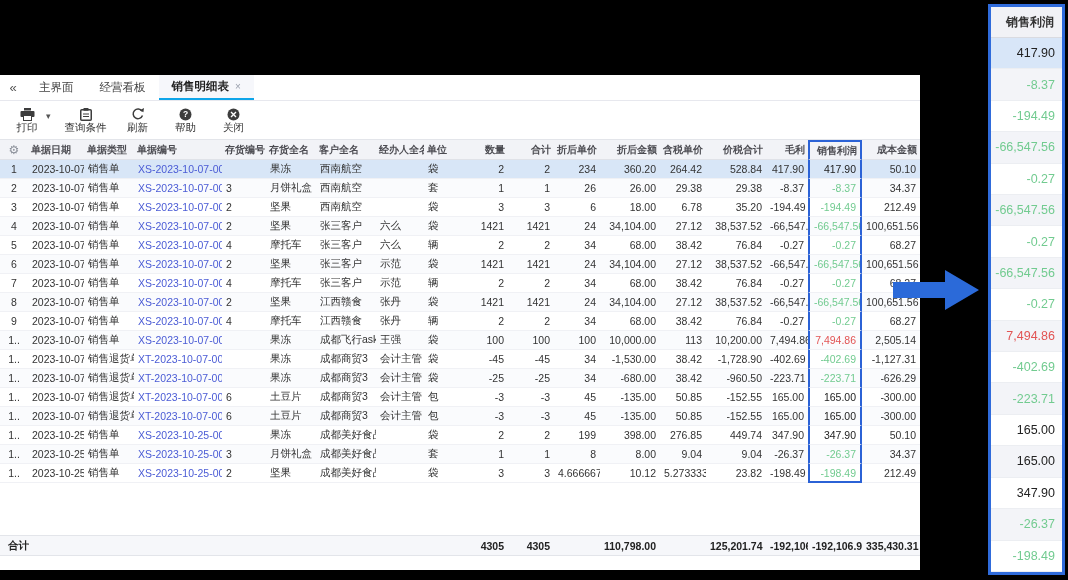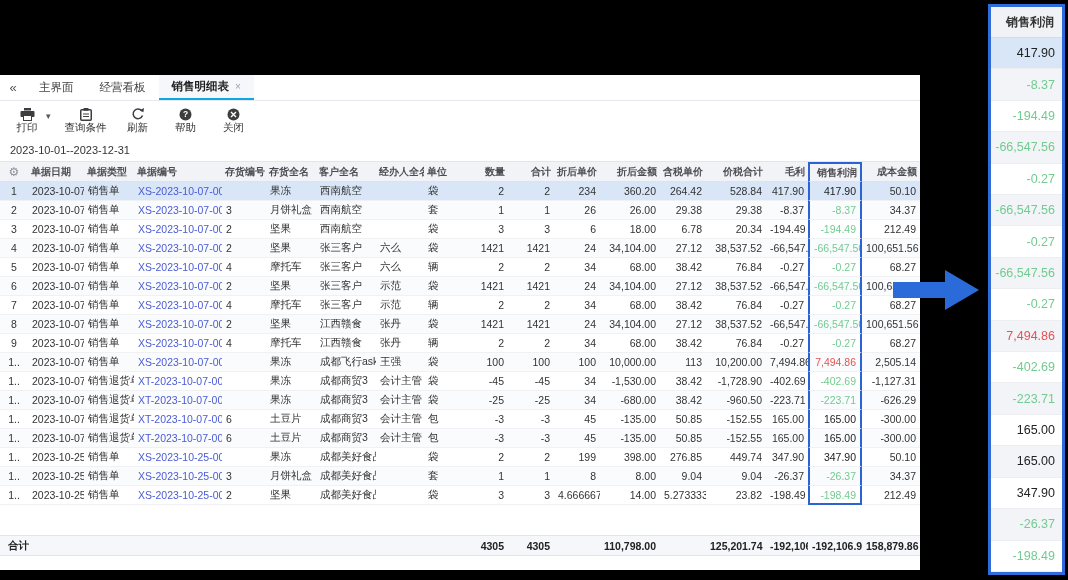--- a/index.html
+++ b/index.html
@@ -134,21 +134,20 @@
             <svg width="13" height="13" viewBox="0 0 13 13">
               <circle cx="6.5" cy="6.5" r="6" fill="#3d3d3d"></circle>
               <path d="M4 4 L9 9 M9 4 L4 9" stroke="#fff" stroke-width="1.4"></path>
             </svg>
           </span>
           <span>关闭</span>
         </div>
       </div>
     </div>
 
-  <div class="daterow">2023-10-01--2023-12-31</div>
 
   <div class="gridwrap">
     <table class="grid">
       <colgroup id="cg-main">
           <col style="width: 28px;">
           <col style="width: 56px;">
           <col style="width: 50px;">
           <col style="width: 88px;">
           <col style="width: 44px;">
           <col style="width: 50px;">
@@ -236,21 +235,21 @@
             <td class="al">2</td>
             <td class="al">坚果</td>
             <td class="al">西南航空</td>
             <td class="al"></td>
             <td class="al">袋</td>
             <td class="ar">3</td>
             <td class="ar">3</td>
             <td class="ar">6</td>
             <td class="ar">18.00</td>
             <td class="ar">6.78</td>
-            <td class="ar">20.34</td>
+            <td class="ar">35.20</td>
             <td class="ar">-194.49</td>
             <td class="ar hl p-green">-194.49</td>
             <td class="ar">212.49</td>
           </tr>
           <tr class="alt">
             <td class="ac">4</td>
             <td class="al">2023-10-07</td>
             <td class="al">销售单</td>
             <td class="al doc">XS-2023-10-07-00041</td>
             <td class="al">2</td>
@@ -514,21 +513,21 @@
             <td class="al">销售单</td>
             <td class="al doc">XS-2023-10-25-00028</td>
             <td class="al">2</td>
             <td class="al">坚果</td>
             <td class="al">成都美好食品</td>
             <td class="al"></td>
             <td class="al">袋</td>
             <td class="ar">3</td>
             <td class="ar">3</td>
             <td class="ar">4.666667</td>
-            <td class="ar">14.00</td>
+            <td class="ar">10.12</td>
             <td class="ar">5.273333</td>
             <td class="ar">23.82</td>
             <td class="ar">-198.49</td>
             <td class="ar hl p-green">-198.49</td>
             <td class="ar">212.49</td>
           </tr>
         </tbody>
     </table>
     <div class="spacer"></div>
     <table class="totals">
@@ -563,21 +562,21 @@
             <td class="al"></td>
             <td class="al"></td>
             <td class="ar">4305</td>
             <td class="ar">4305</td>
             <td class="ar"></td>
             <td class="ar">110,798.00</td>
             <td class="ar"></td>
             <td class="ar">125,201.74</td>
             <td class="ar">-192,106.95</td>
             <td class="ar">-192,106.95</td>
-            <td class="ar">158,879.86</td>
+            <td class="ar">335,430.31</td>
           </tr>
         </tbody>
     </table>
   </div>
 
 </div>
 
 <svg class="arrow" width="88" height="44">
   <polygon points="0,14 52,14 52,2 86,22 52,42 52,30 0,30" fill="#2b6ad9"></polygon>
 </svg>

